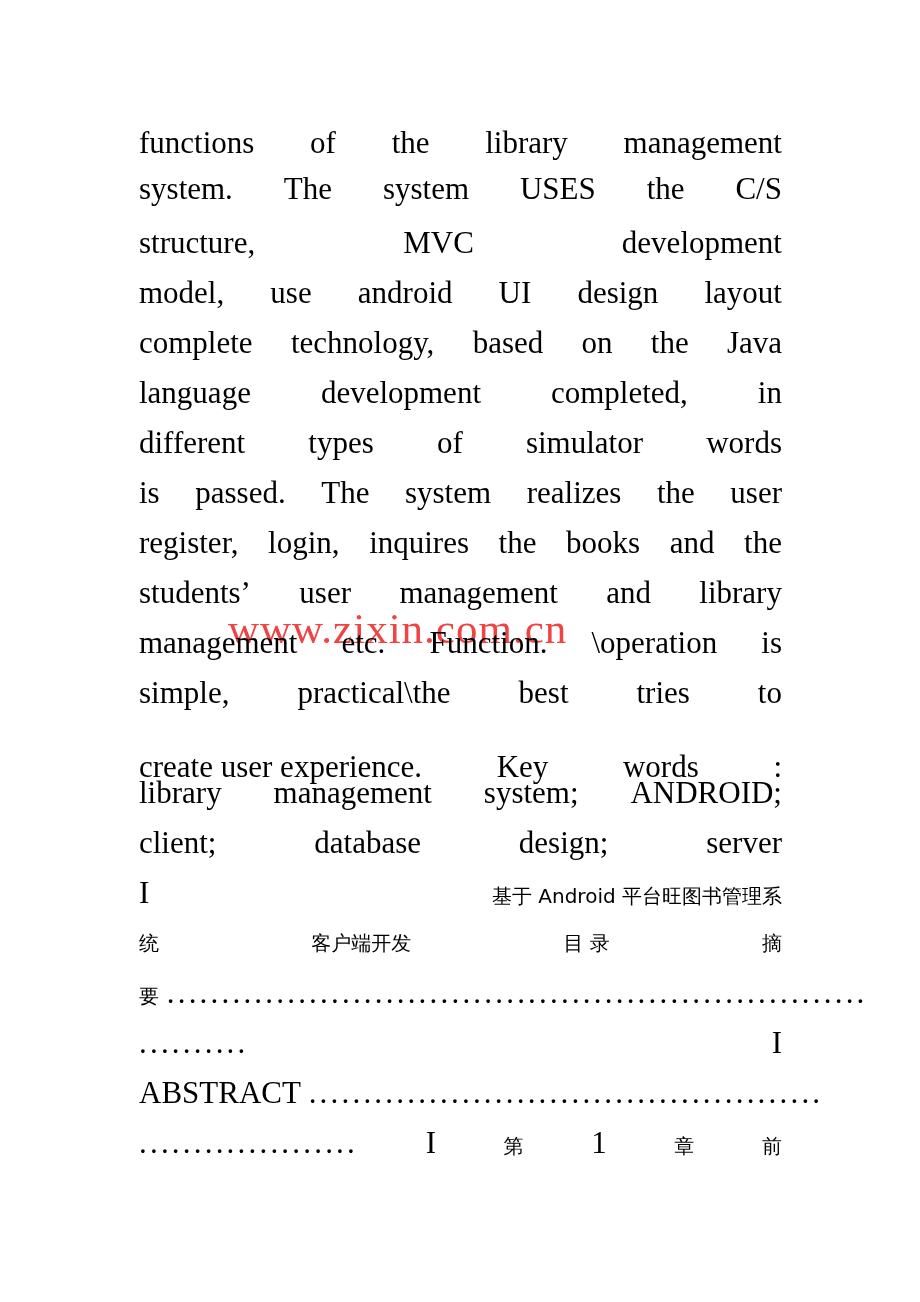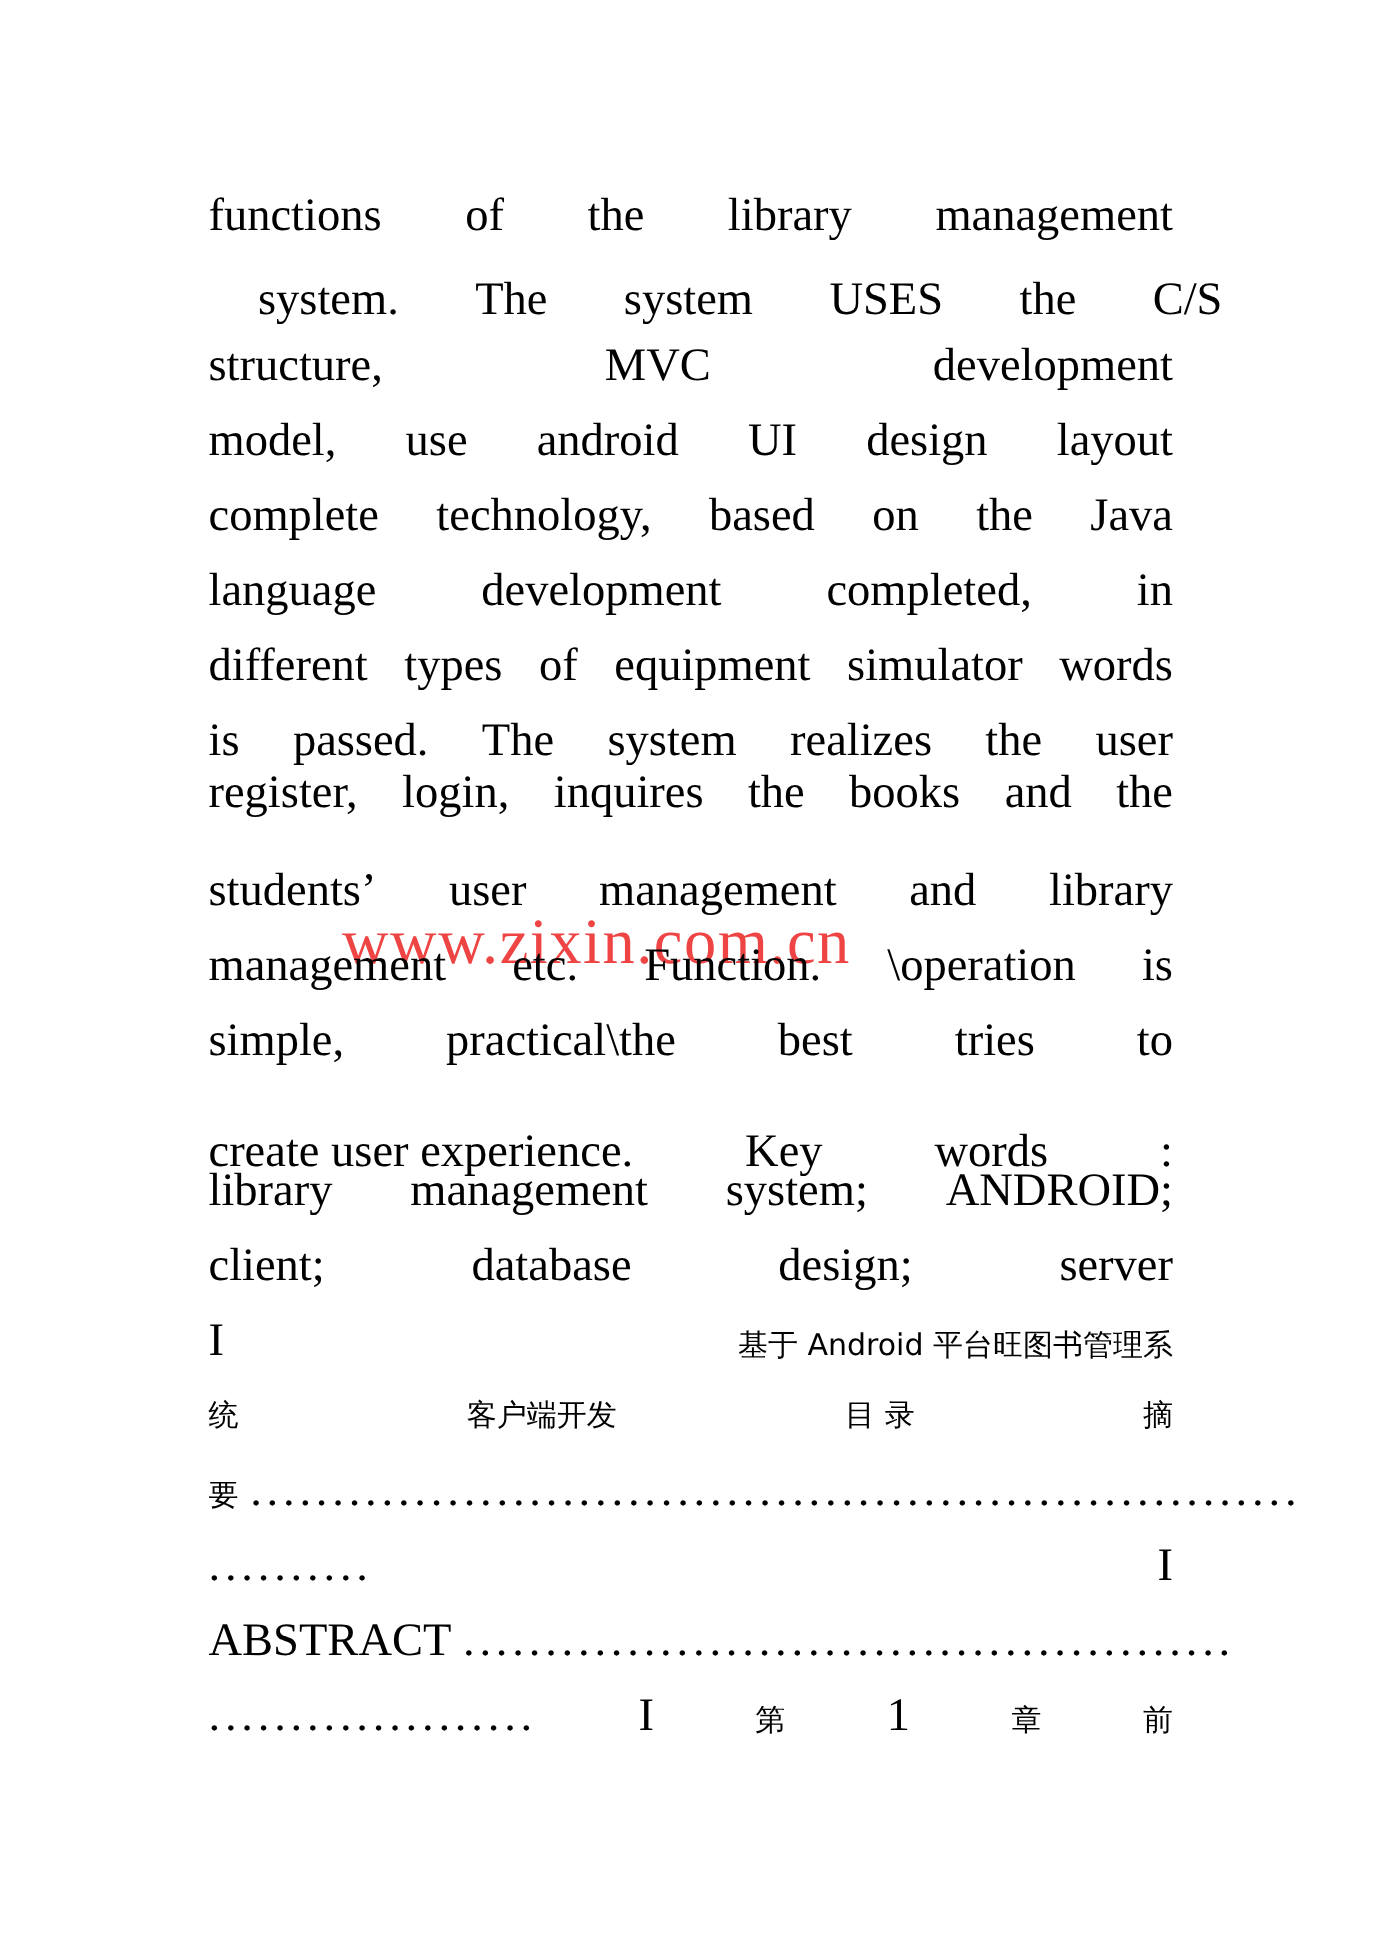--- a/index.html
+++ b/index.html
@@ -89,21 +89,21 @@
   <div class="watermark">www.zixin.com.cn</div>
 
   <div class="text-layer">
       <div class="line justify" style="top: 0px; align-items: flex-end;">
         <span class="w">functions</span>
         <span class="w">of</span>
         <span class="w">the</span>
         <span class="w">library</span>
         <span class="w">management</span>
       </div>
-      <div class="line justify" style="top: 56px; margin-left: 33px;">
+      <div class="line justify" style="top: 46px;">
         <span class="w">system.</span>
         <span class="w">The</span>
         <span class="w">system</span>
         <span class="w">USES</span>
         <span class="w">the</span>
         <span class="w">C/S</span>
       </div>
       <div class="line justify" style="top: 100px;">
         <span class="w">structure,</span>
         <span class="w">MVC</span>
@@ -128,34 +128,33 @@
       <div class="line justify" style="top: 250px;">
         <span class="w">language</span>
         <span class="w">development</span>
         <span class="w">completed,</span>
         <span class="w">in</span>
       </div>
       <div class="line justify" style="top: 300px;">
         <span class="w">different</span>
         <span class="w">types</span>
         <span class="w">of</span>
-        <span class="w">equipment</span>
         <span class="w">simulator</span>
         <span class="w">words</span>
       </div>
       <div class="line justify" style="top: 350px;">
         <span class="w">is</span>
         <span class="w">passed.</span>
         <span class="w">The</span>
         <span class="w">system</span>
         <span class="w">realizes</span>
         <span class="w">the</span>
         <span class="w">user</span>
       </div>
-      <div class="line justify" style="top: 385px;">
+      <div class="line justify" style="top: 400px;">
         <span class="w">register,</span>
         <span class="w">login,</span>
         <span class="w">inquires</span>
         <span class="w">the</span>
         <span class="w">books</span>
         <span class="w">and</span>
         <span class="w">the</span>
       </div>
       <div class="line justify" style="top: 450px;">
         <span class="w">students’</span>

